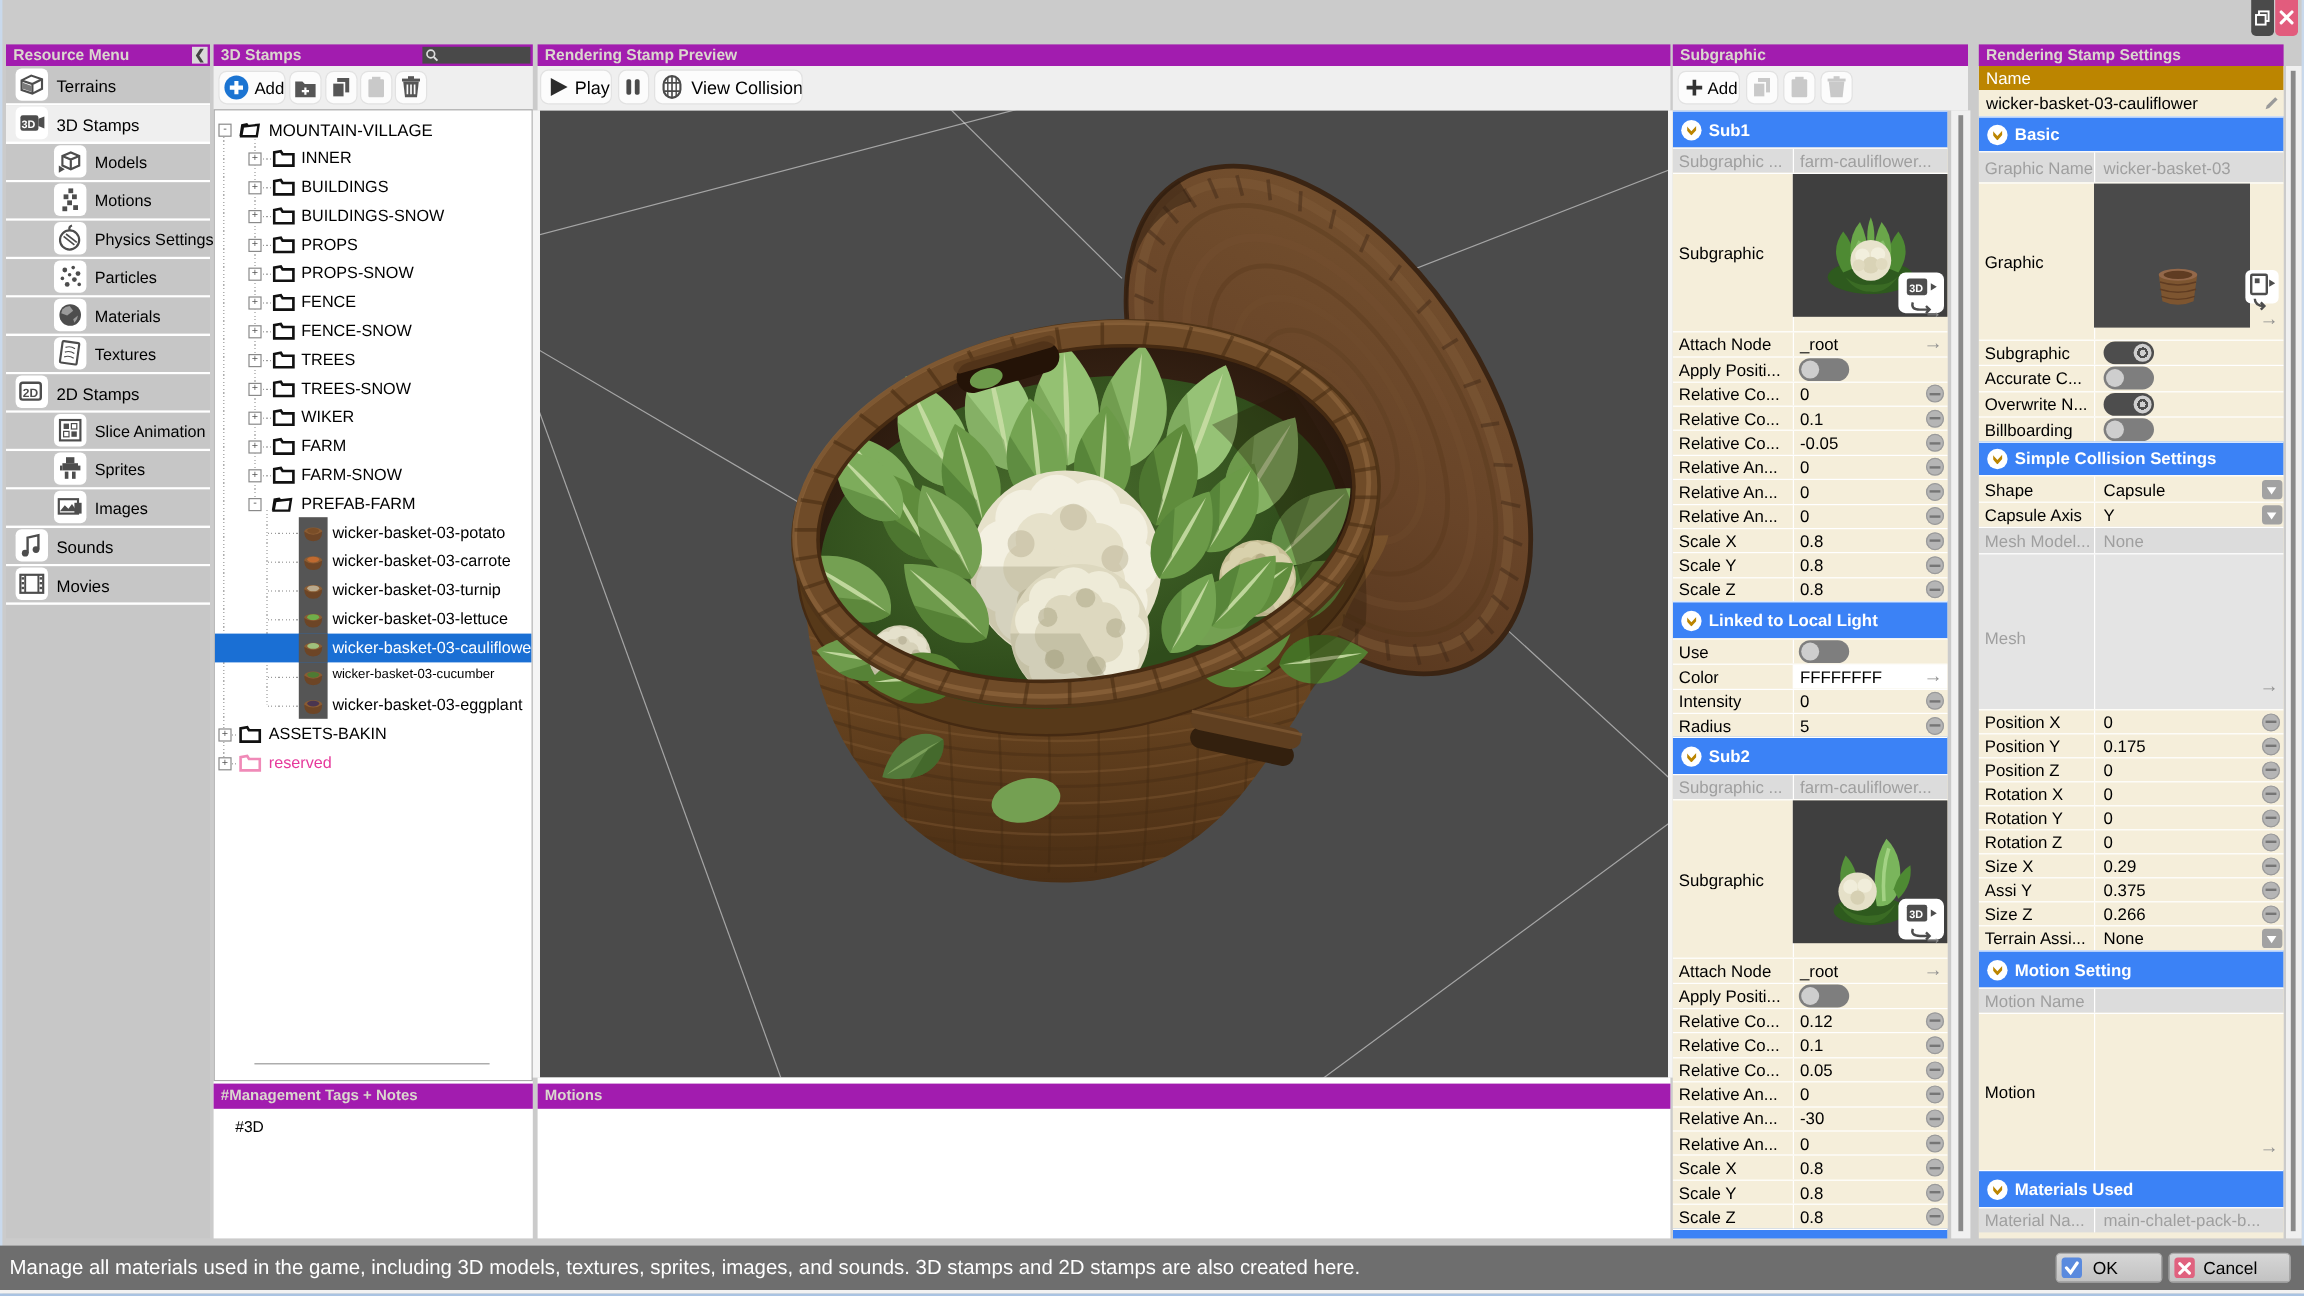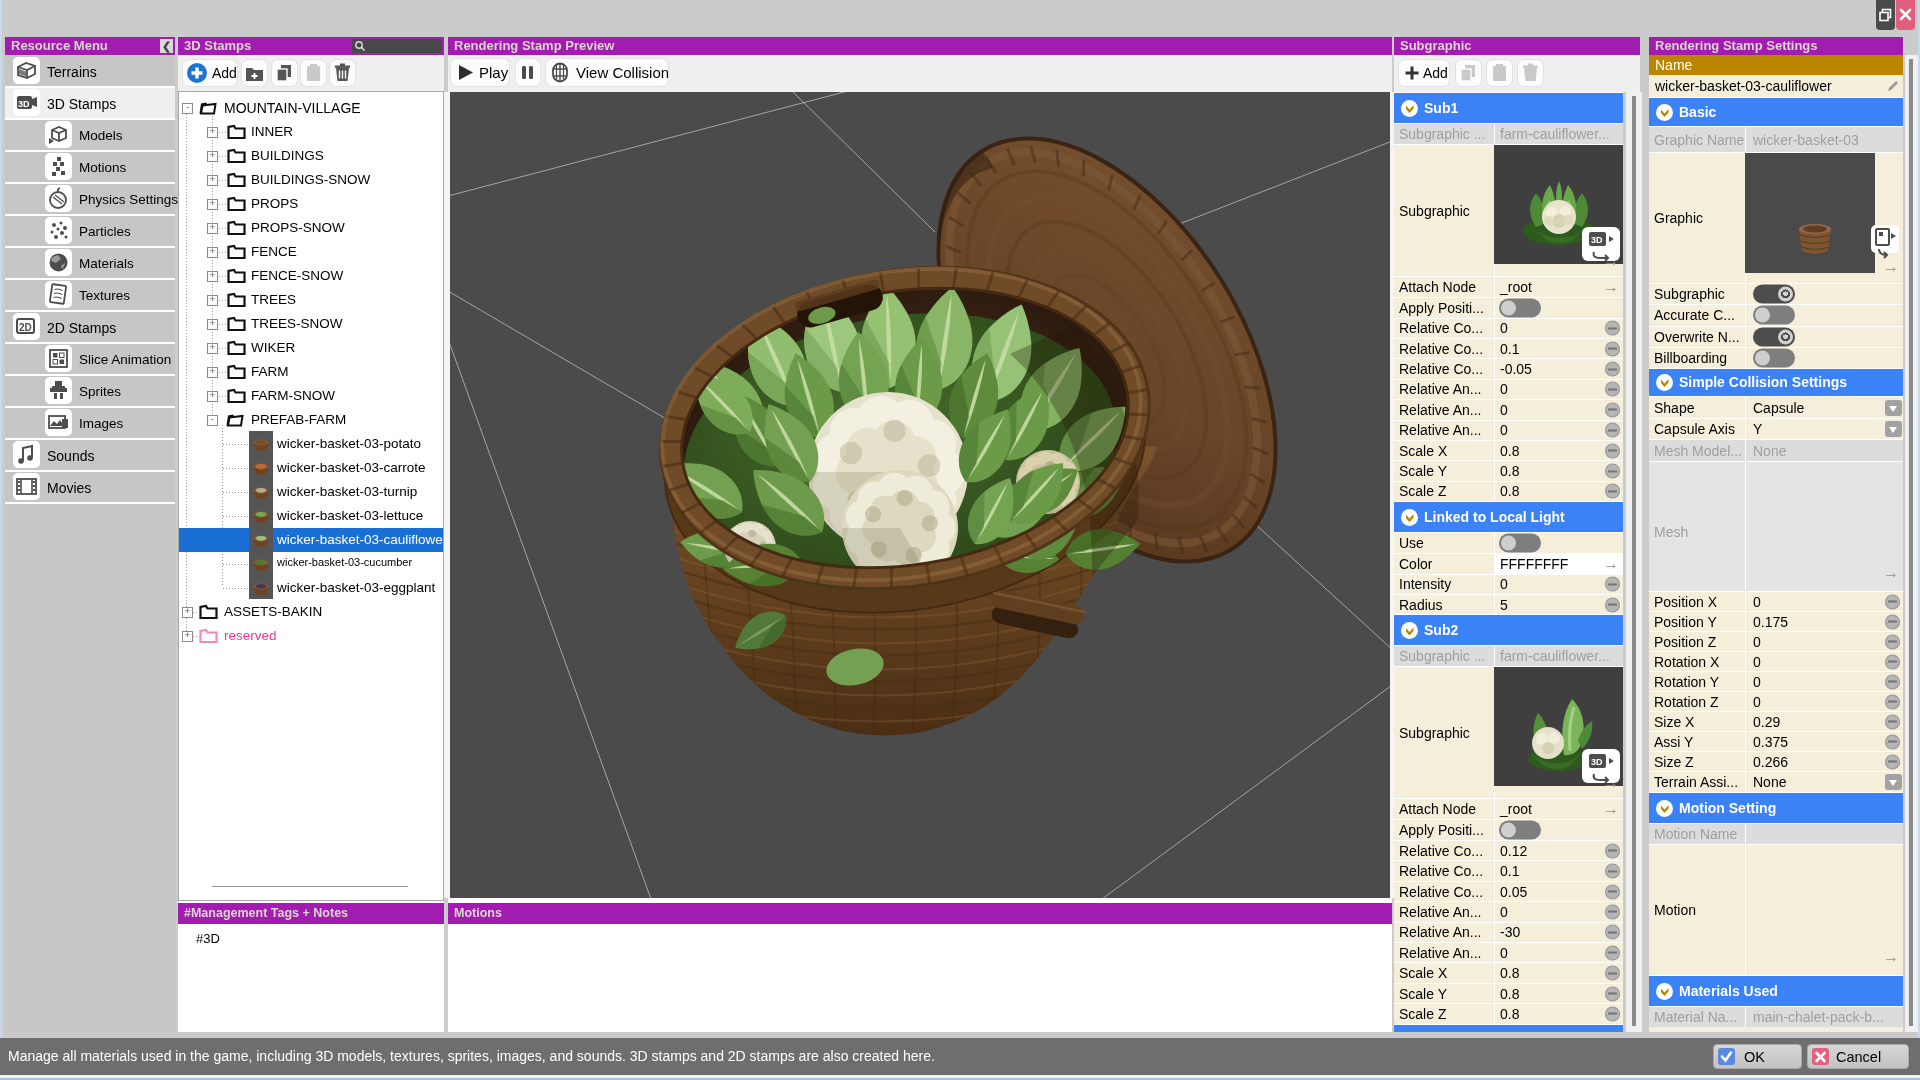--- a/index.html
+++ b/index.html
@@ -12,21 +12,21 @@
  background-image:radial-gradient(#8f8f8f 1.2px,transparent 1.45px);background-size:6px 6px;background-position:1px 1px;}
 #titletext{position:absolute;left:49px;top:6px;font-size:19px;font-weight:bold;color:#575757;}
 .winbtn{position:absolute;top:0;width:19px;height:30px;border-radius:0 0 4px 4px;}
 #btn-rest{left:1876px;background:#4a4a4a;}
 #btn-close{left:1896px;background:#e25c7d;}
 
 .phdr{position:absolute;background:#a21caf;color:#dbd7ce;font-weight:bold;font-size:13px;line-height:18px;padding-left:6px;box-sizing:border-box;}
 .toolbar{position:absolute;background:#efefef;}
 .tbtn{position:absolute;background:#fcfcfc;border-radius:6px;box-shadow:0 0 0 1px #e2e2e2;}
 
-#status{position:absolute;left:0;top:1038px;width:1920px;height:37px;background:#6e6e6e;color:#fff;font-size:14px;line-height:37px;padding-left:8px;box-sizing:border-box;}
+#status{position:absolute;left:0;top:1038px;width:1920px;height:37px;background:#6e6e6e;color:#fff;font-size:17px;line-height:37px;padding-left:8px;box-sizing:border-box;}
 #strip1{position:absolute;left:0;top:1075px;width:1920px;height:3px;background:#f2f2f2;}
 #strip2{position:absolute;left:0;top:1078px;width:1920px;height:2px;background:#a9c3e2;}
 .dlgbtn{position:absolute;top:1044px;height:25px;background:linear-gradient(#d6d6d6,#c2c2c2);border:1px solid #aaa;border-radius:4px;box-sizing:border-box;color:#000;font-size:14px;}
 
 #p1{position:absolute;left:5px;top:55px;width:170px;height:977px;background:#c7c7c7;}
 .mrow{position:absolute;left:0;width:170px;height:30px;background:#c6c6c6;box-shadow:0 2px 0 #fff;}
 .mrow.sel{background:#efefef;}
 .mrow .mlabel{position:absolute;left:42px;top:7.5px;font-size:14px;color:#000;white-space:nowrap;}
 .mrow.sub .mlabel{left:74px;font-size:13.5px;}
 .tile{position:absolute;top:1px;width:27px;height:27px;background:#fff;border-radius:5px;}

